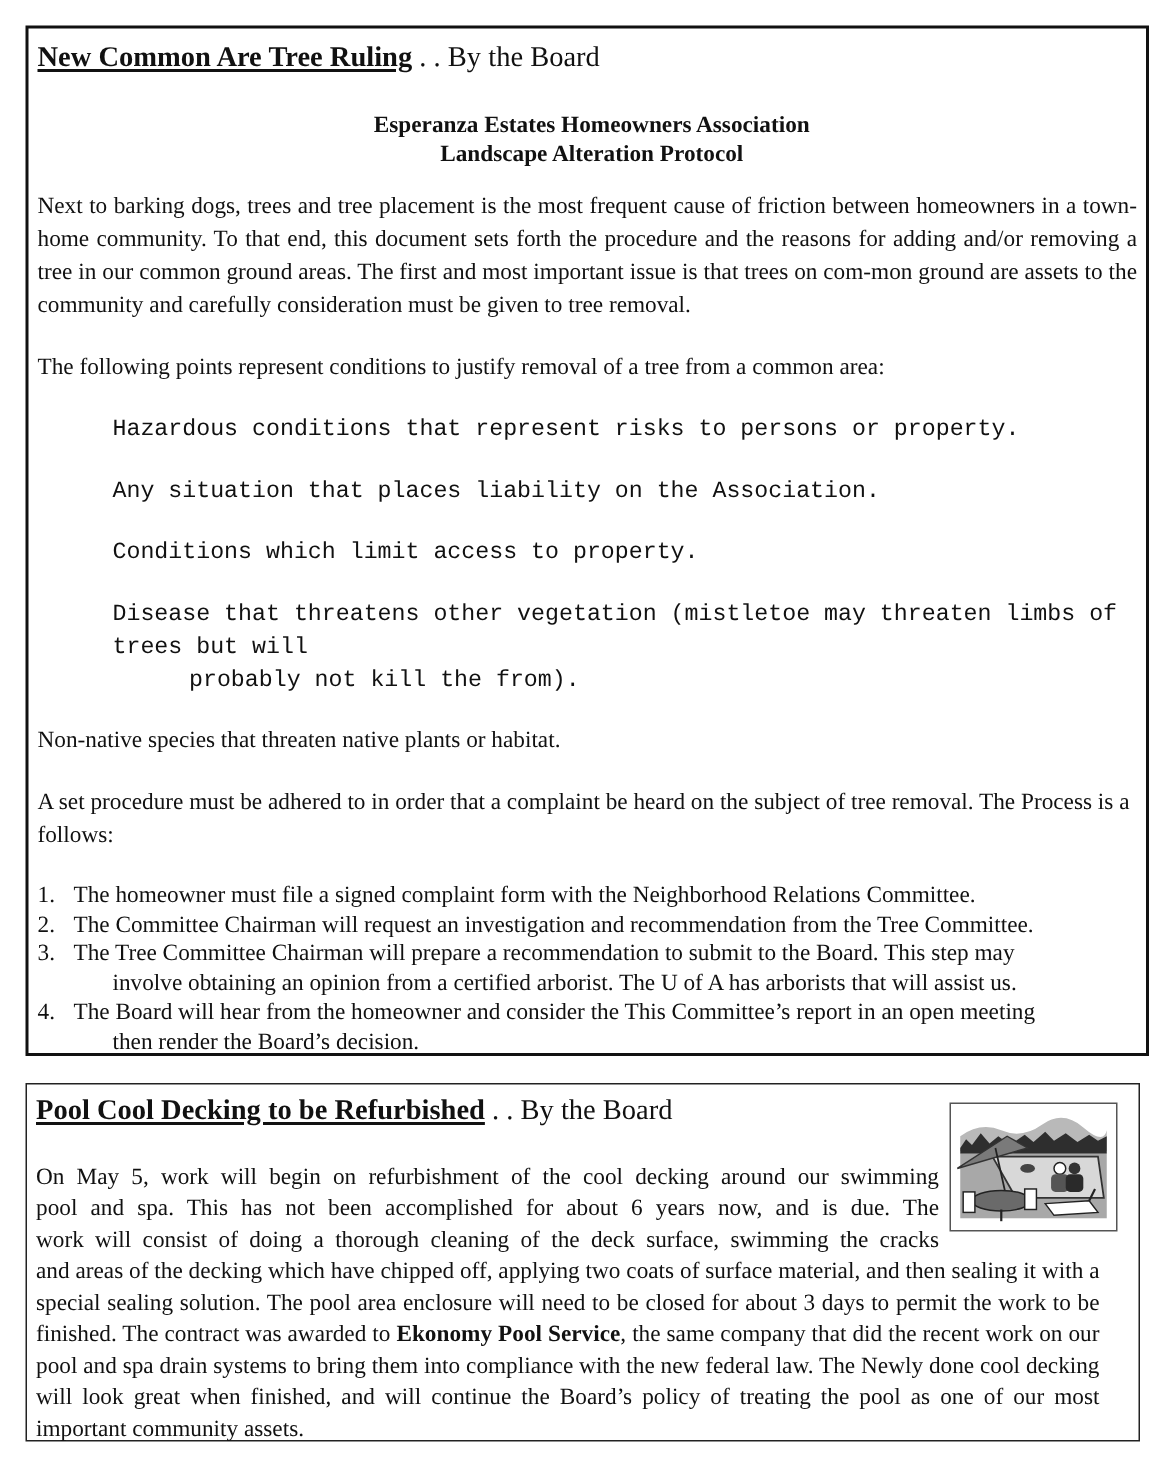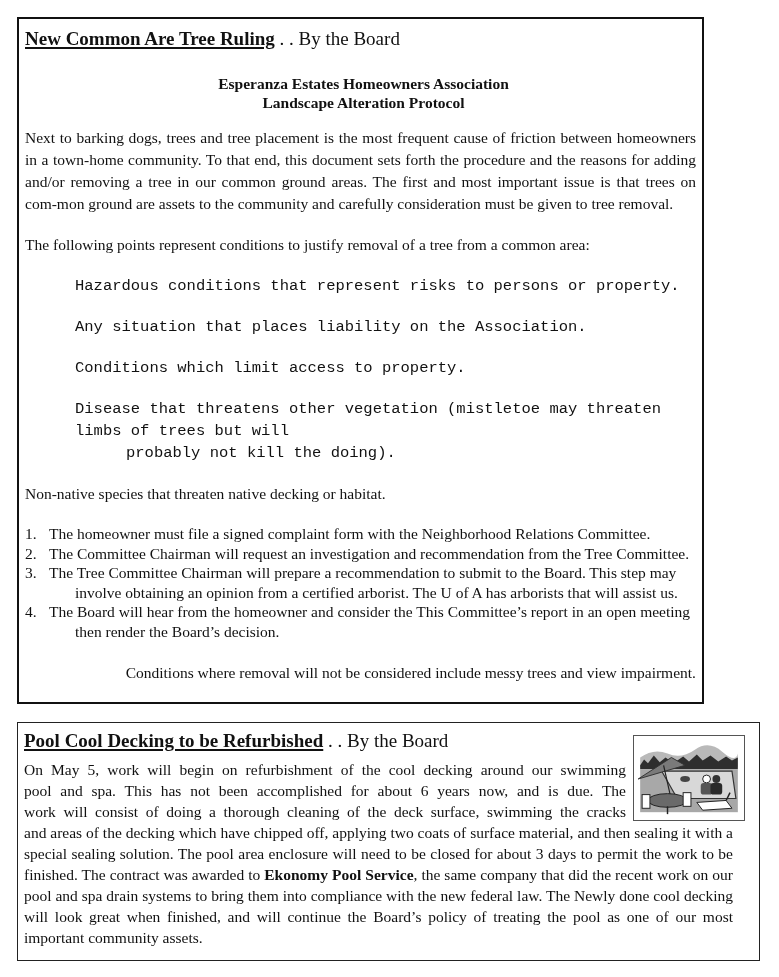--- a/index.html
+++ b/index.html
@@ -8,21 +8,21 @@
       font-family: "Liberation Serif", "DejaVu Serif", serif;
       color: #111111;
     }
     .page { position: relative; width: 779px; height: 977px; }
 
     .box {
       position: absolute;
       background: #ffffff;
     }
     .box1 {
-      left: 17px; top: 17px; width: 687px; height: 687px;
+      left: 17px; top: 17px; width: 749px; height: 687px;
       border: 2.5px solid #111;
       padding: 8px 0 0 6px;
     }
     .box2 {
       left: 17px; top: 722px; width: 743px; height: 239px;
       border: 1.5px solid #222;
       padding: 6px 12px 0 6px;
     }
 
     .headline {
@@ -63,21 +63,21 @@
 
     .p-conclude { margin-top: 21px; text-align: right; }
 
     .pool-img {
       position: absolute; right: 14px; top: 12px; width: 112px; height: 86px;
       border: 1px solid #555;
       background: #ffffff;
     }
     .pool-img svg { display: block; width: 100%; height: 100%; }
 
-    .p-pool { margin-top: 6px; line-height: 21px; }
+    .p-pool { margin-top: 21px; line-height: 21px; }
     .p-pool .wrap-line { display: block; width: 602px; text-align: justify; text-align-last: justify; }
     .p-pool .full { display: block; text-align: justify; padding-right: 8px; }
     .p-pool b { font-weight: bold; }
   </style>
 </head>
 <body>
 
 <div class="page">
 
   <section class="box box1">
@@ -99,26 +99,27 @@
         <span>Hazardous conditions that represent risks to persons or property.</span>
       </div>
       <div class="item">
         <span>Any situation that places liability on the Association.</span>
       </div>
       <div class="item">
         <span>Conditions which limit access to property.</span>
       </div>
       <div class="item">
         <span>Disease that threatens other vegetation (mistletoe may threaten limbs of trees but will</span>
-        <span class="cont">probably not kill the doing).</span>
+        <span class="cont">probably not kill the from).</span>
       </div>
     </div>
 
-    <p class="para p-nonnative">Non-native species that threaten native decking or habitat.</p>
+    <p class="para p-nonnative">Non-native species that threaten native plants or habitat.</p>
 
+    <p class="para p-procedure">A set procedure must be adhered to in order that a complaint be heard on the subject of  tree removal.  The Process is a follows:</p>
 
     <div class="steps">
       <div class="step">
         <span class="num">1.</span>
         <span>The homeowner must file a signed complaint form with the Neighborhood Relations Committee.</span>
       </div>
       <div class="step">
         <span class="num">2.</span>
         <span>The Committee Chairman will request an investigation and recommendation from the Tree Committee.</span>
       </div>

